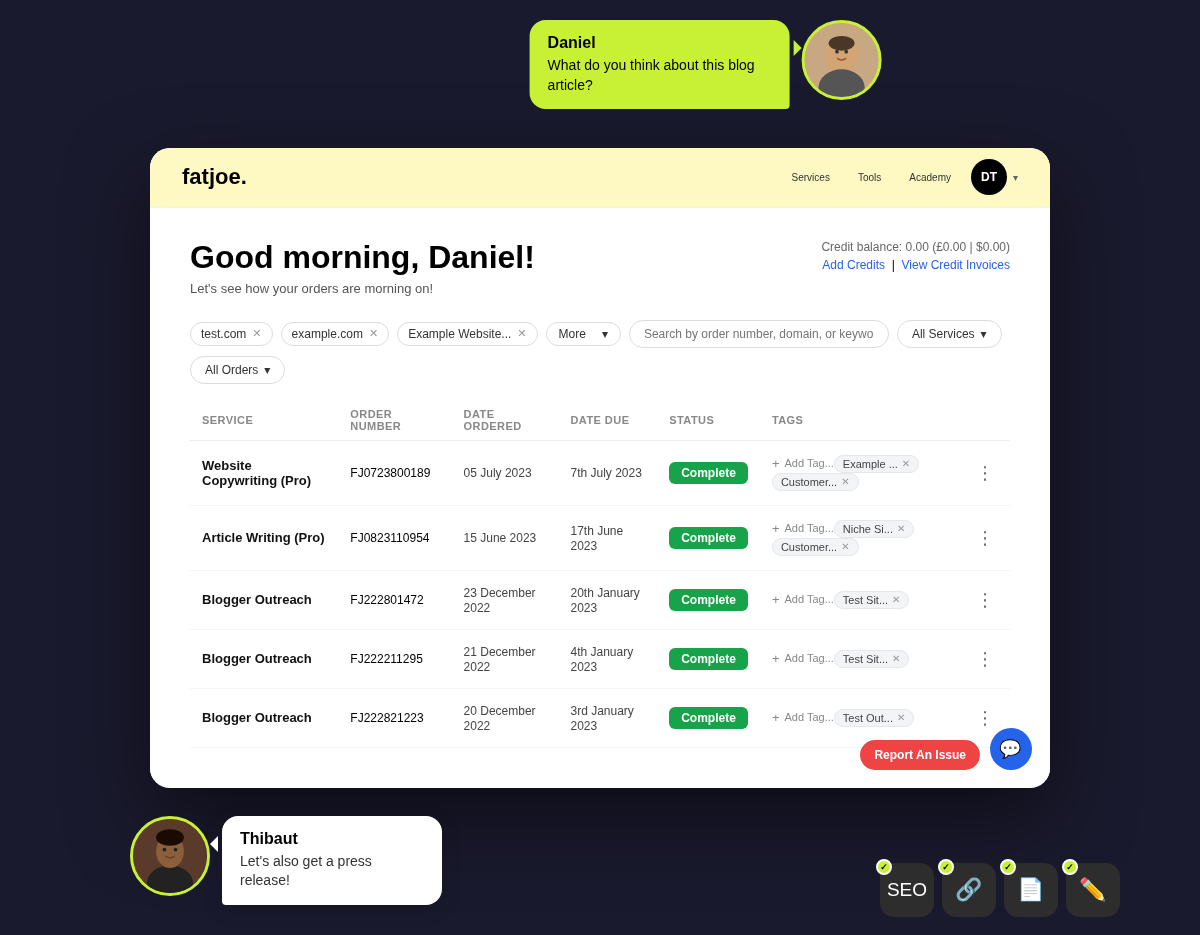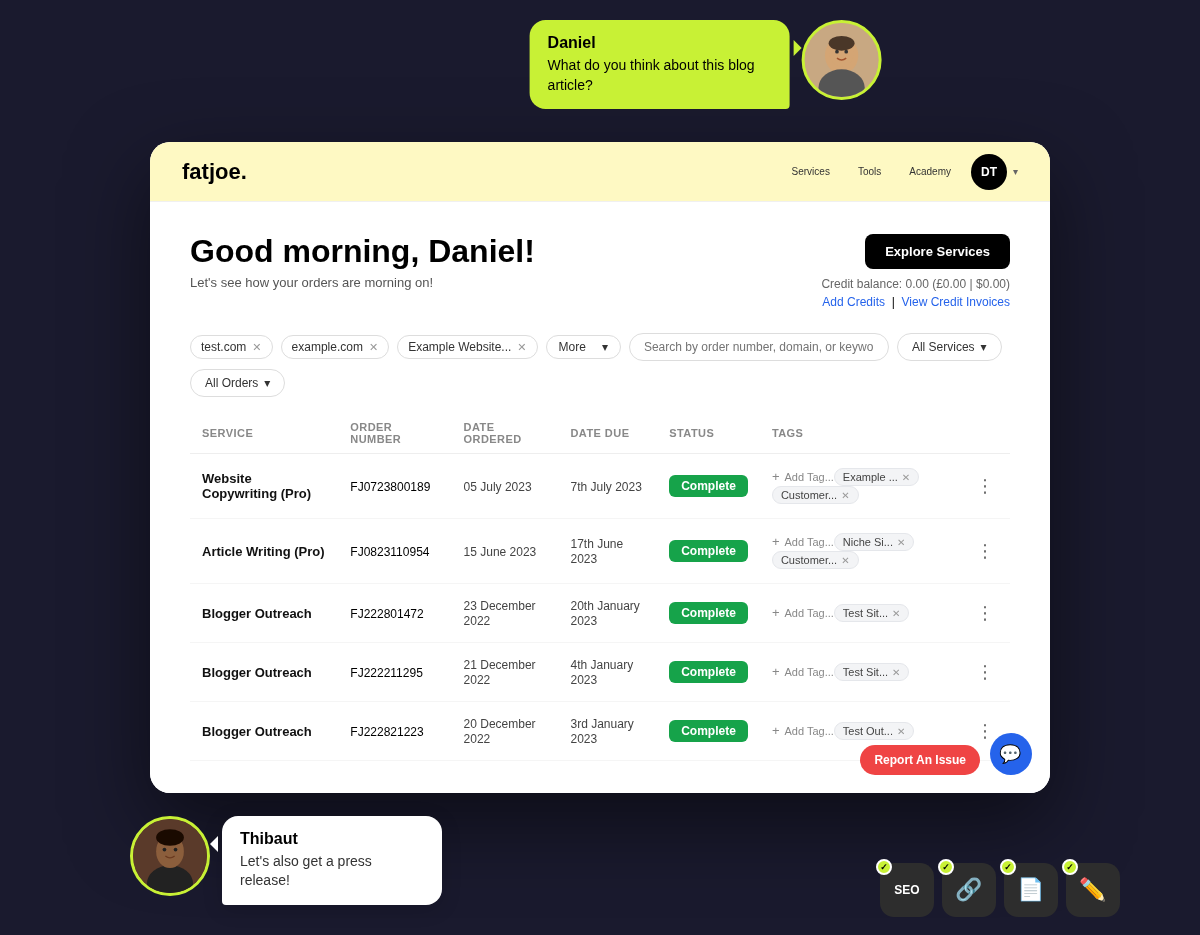--- a/index.html
+++ b/index.html
@@ -433,22 +433,22 @@
       background: #c8f135;
       border: 2px solid #fff;
       display: flex;
       align-items: center;
       justify-content: center;
       font-size: 9px;
       color: #000;
       font-weight: 700;
     }
     .bottom-icon-seo {
-      font-weight: 700;
-      font-size: 12px;
+      font-weight: 400;
+      font-size: 19px;
       color: #fff;
     }
   </style>
 </head>
 <body>
 
 <div class="chat-bubble-top">
   <div class="bubble">
     <span class="name">Daniel</span>
     <span class="text">What do you think about this blog article?</span>
@@ -482,23 +482,20 @@
   </nav>
 
   <div class="main-content">
 
     <div class="page-header">
       <div>
         <h1 class="page-title">Good morning, Daniel!</h1>
         <p class="page-subtitle">Let's see how your orders are morning on!</p>
       </div>
       <div class="header-right">
-        <div>
-          <button class="explore-btn">Explore Services</button>
-        </div>
         <div class="credit-balance">Credit balance: 0.00 (£0.00 | $0.00)</div>
         <div class="credit-links">
           <a>Add Credits</a>
           &nbsp;<span>|</span>&nbsp;
           <a>View Credit Invoices</a>
         </div>
       </div>
     </div>
 
     <div class="filter-bar">

